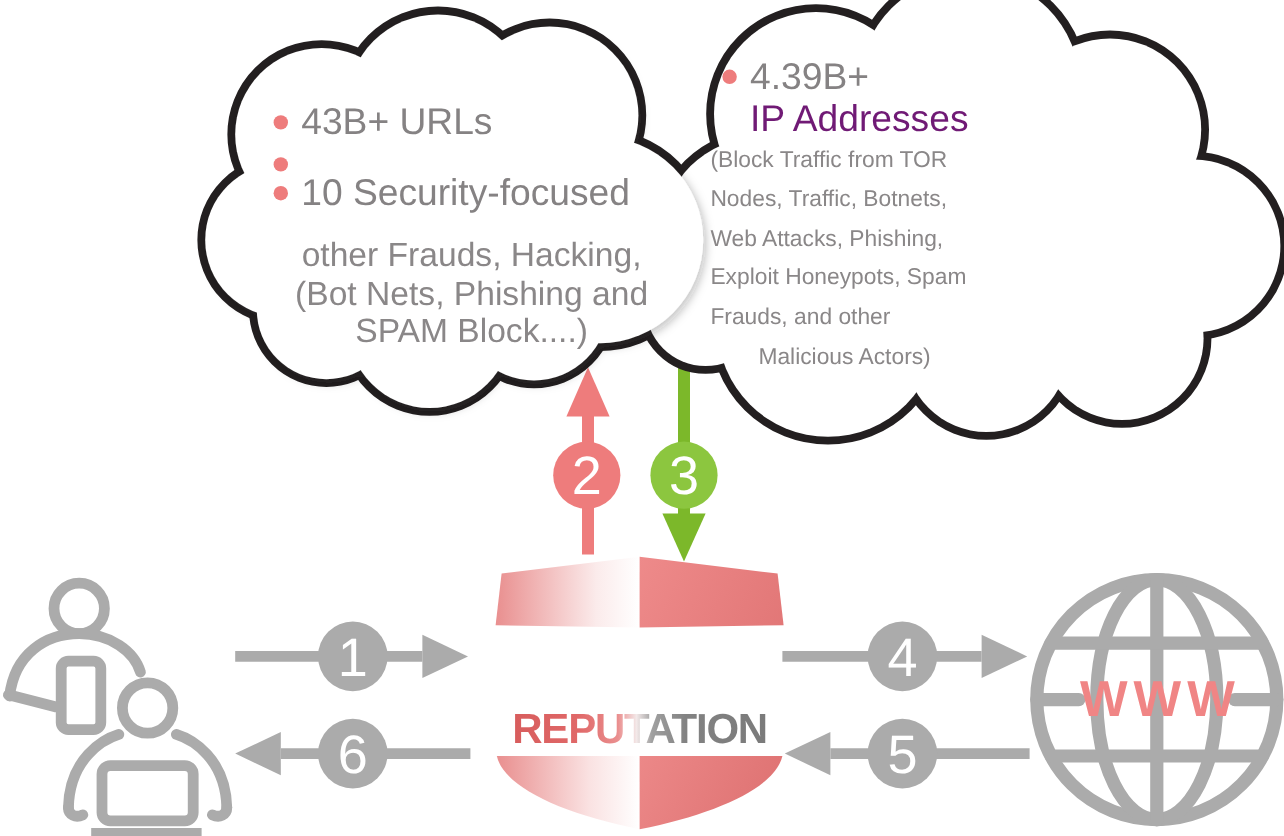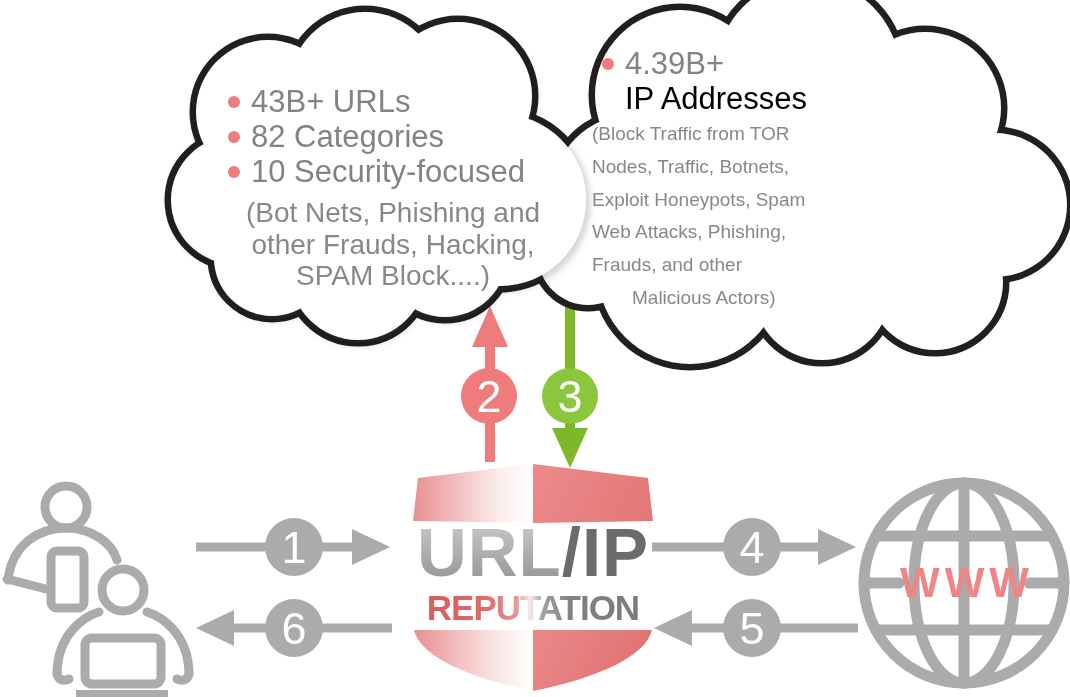--- a/index.html
+++ b/index.html
@@ -9,21 +9,21 @@
   }
   #canvas svg{position:absolute;left:0;top:0;}
   .abs{position:absolute;}
   
   .bullet-row{display:flex;align-items:flex-start;gap:11px;color:#858283;font-size:31px;line-height:35px;}
   .bullet-dot{width:12px;height:12px;border-radius:50%;background:#ee7c7c;margin-top:12px;flex:0 0 auto;}
   .note{color:#8a8788;font-size:28px;line-height:31.5px;}
   #cloud1-note{width:312px;text-align:center;}
   #cloud2-note{width:368px;font-size:19px;line-height:32.8px;}
   #cloud2-note .indent{padding-left:40px;}
-  #cloud2-line2{color:#000000;font-size:31px;line-height:35px;}
+  #cloud2-line2{color:#701a75;font-size:31px;line-height:35px;}
   
   #shield-title{width:256px;text-align:center;font-weight:bold;font-size:69px;line-height:70px;letter-spacing:1px;white-space:nowrap;}
   #shield-title .t-left{
     background:linear-gradient(180deg,#cfcfcf 0%,#b5b5b5 40%,#8e8e8e 100%);
     -webkit-background-clip:text;background-clip:text;color:transparent;
   }
   #shield-title .t-right{color:#6b6b6b;}
   #shield-sub{width:256px;text-align:center;font-weight:bold;font-size:35px;line-height:36px;letter-spacing:-1px;white-space:nowrap;
     background:linear-gradient(90deg,#d45858 0%,#e06868 30%,#ea8f8f 43%,#f3e9e9 49%,#a0a0a0 54%,#828282 65%,#787878 100%);
     -webkit-background-clip:text;background-clip:text;color:transparent;
@@ -114,43 +114,42 @@
     </g>
   </svg>
 
   <div class="abs" style="left:228px;top:84px;">
     <div class="bullet-row">
       <span class="bullet-dot"></span>
       <span>43B+ URLs</span>
     </div>
     <div class="bullet-row">
       <span class="bullet-dot"></span>
-      <span>82 Categories</span>
     </div>
     <div class="bullet-row">
       <span class="bullet-dot"></span>
       <span>10 Security-focused</span>
     </div>
   </div>
   <div id="cloud1-note" class="abs note" style="left:237px;top:197px;">
+    <div>other Frauds, Hacking,</div>
     <div>(Bot Nets, Phishing and</div>
-    <div>other Frauds, Hacking,</div>
     <div>SPAM Block....)</div>
   </div>
 
   <div class="abs bullet-row" style="left:602px;top:46px;">
     <span class="bullet-dot"></span>
     <span>4.39B+</span>
   </div>
   <div id="cloud2-line2" class="abs" style="left:625px;top:81px;">IP Addresses</div>
   <div id="cloud2-note" class="abs note" style="left:592px;top:118px;">
     <div>(Block Traffic from TOR</div>
     <div>Nodes, Traffic, Botnets,</div>
+    <div>Web Attacks, Phishing,</div>
     <div>Exploit Honeypots, Spam</div>
-    <div>Web Attacks, Phishing,</div>
     <div>Frauds, and other</div>
     <div class="indent">Malicious Actors)</div>
   </div>
 
   <svg width="1070" height="697" viewBox="0 0 1070 697">
     <g stroke="#ababab" stroke-width="9" fill="#ababab">
       <g>
         <line x1="196" y1="547" x2="352" y2="547"></line>
         <polygon points="352,529 390,547 352,565" stroke="none"></polygon>
       </g>
@@ -204,23 +203,20 @@
       <linearGradient id="gradBotR" gradientUnits="userSpaceOnUse" x1="533" y1="630" x2="652" y2="691">
         <stop offset="0" stop-color="#ec8888"></stop>
           <stop offset="1" stop-color="#dd7070"></stop>
       </linearGradient>
     </defs>
     <path d="M413,521 L418,478 L533,464 L533,523 Z" fill="url(#gradBandL)"></path>
     <path d="M533,464 L648,478 L653,521 L533,523 Z" fill="url(#gradBandR)"></path>
     <path d="M414,630 L533,630 L533,691 C468,678 420,656 414,630 Z" fill="url(#gradBotL)"></path>
     <path d="M533,630 L652,630 C646,656 598,678 533,691 Z" fill="url(#gradBotR)"></path>
   </svg>
-  <div id="shield-title" class="abs" style="left:405px;top:518px;">
-    <span class="t-left">URL</span><span class="t-right">/IP</span>
-  </div>
   <div id="shield-sub" class="abs" style="left:405px;top:590px;">REPUTATION</div>
 
   <svg width="1070" height="697" viewBox="0 0 1070 697">
     <g stroke="#ababab" stroke-width="9" fill="none" stroke-linecap="round" stroke-linejoin="round">
       <g>
         <circle cx="66" cy="507" r="21"></circle>
         <path d="M8,580 C12,545 38,528 66,528 C92,528 112,543 117,560"></path>
         <path d="M7,579 L46,589"></path>
         <rect x="51" y="551" width="33" height="57" rx="6"></rect>
       </g>

